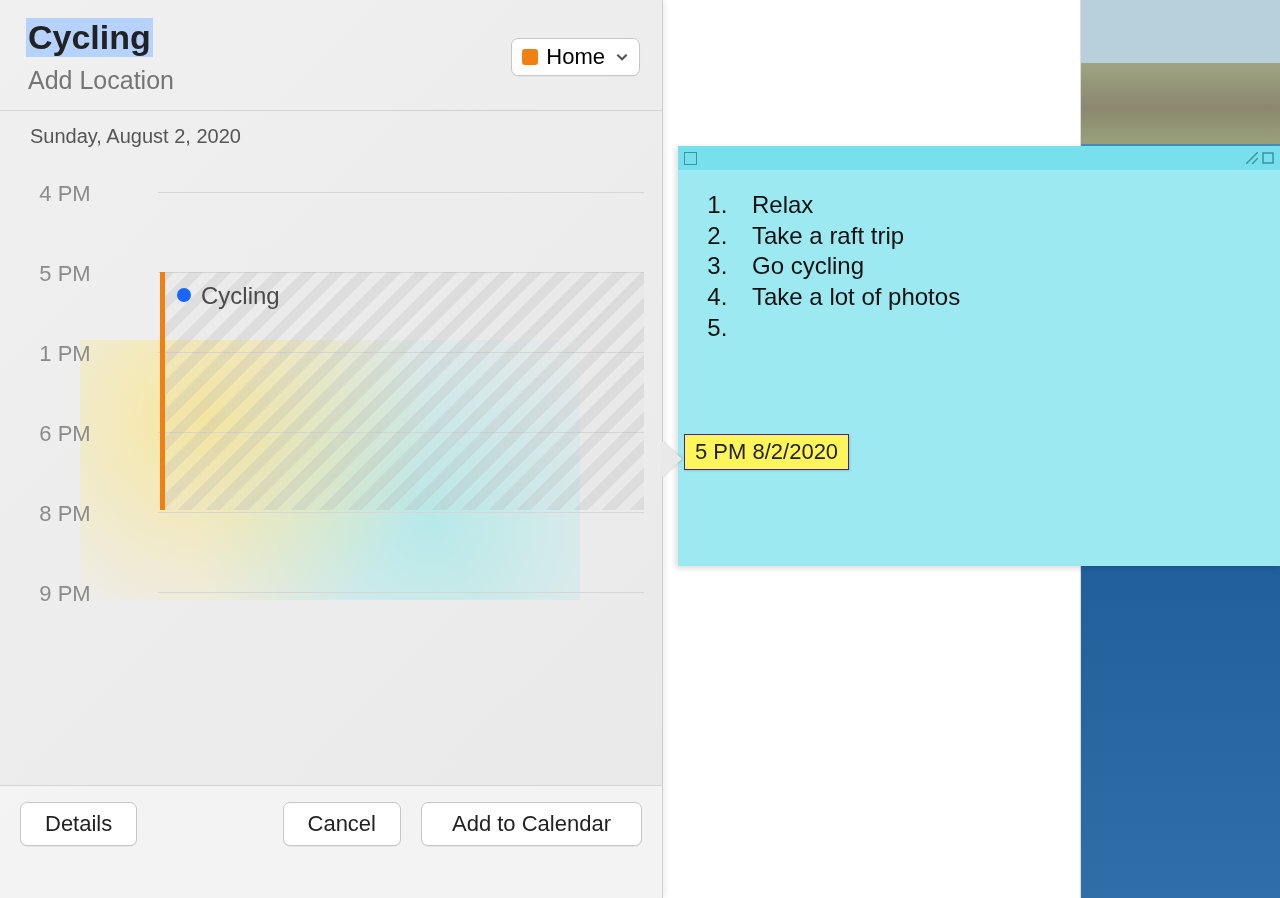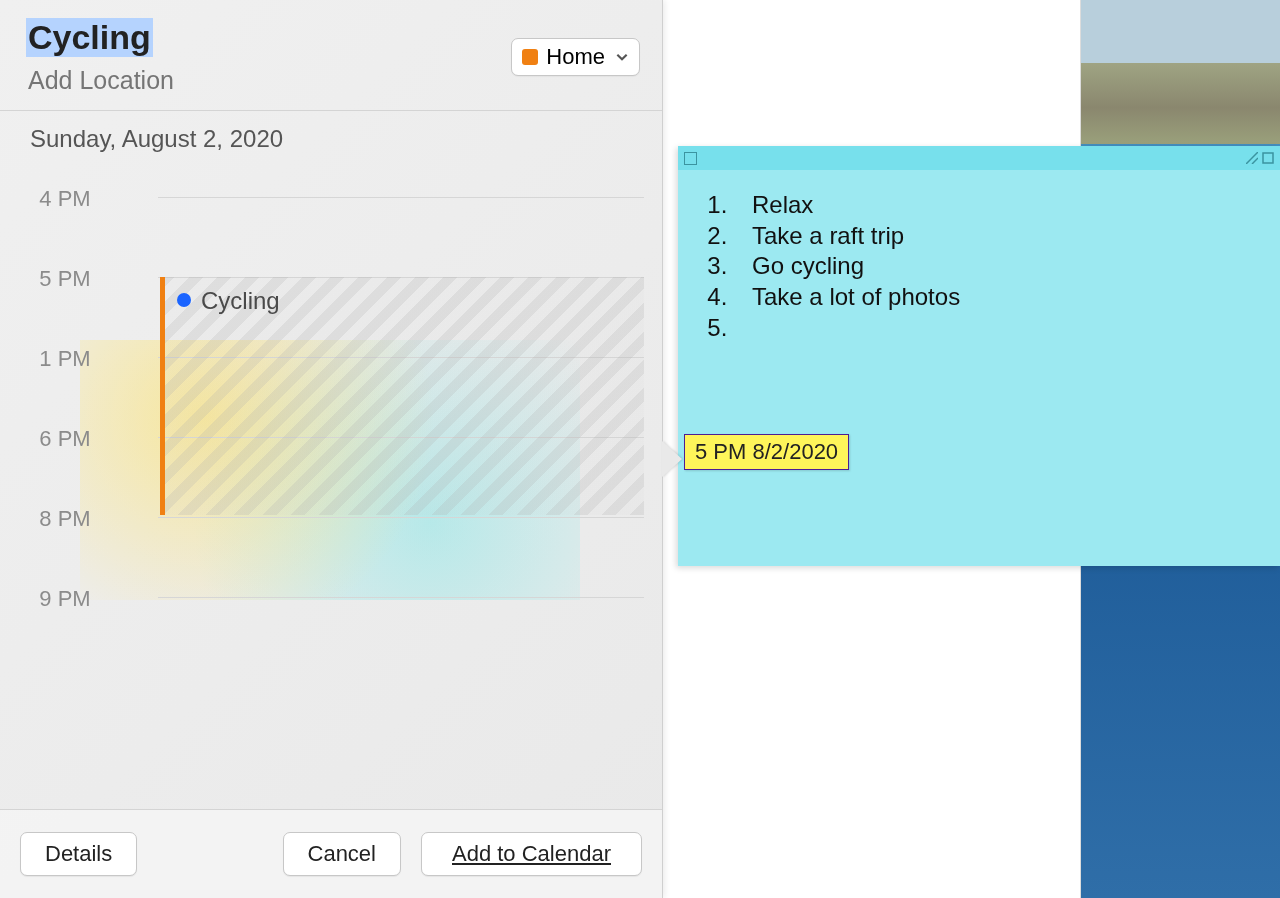--- a/index.html
+++ b/index.html
@@ -109,21 +109,21 @@
     width: 14px; height: 14px;
     margin-left: 2px;
   }
   .cal-divider {
     height: 1px;
     background: #d4d4d4;
     margin: 0;
   }
   .date-line {
     padding: 14px 0 4px 30px;
-    font-size: 24px;
+    font-size: 20px;
     color: #555;
     z-index: 2; position: relative;
   }
 
   
   .time-grid {
     flex: 1;
     position: relative;
     margin: 40px 18px 0 0;
     z-index: 1;
@@ -186,38 +186,38 @@
     border-left: 20px solid #e9e9e9;
     filter: drop-shadow(1px 0 1px rgba(0,0,0,0.15));
     z-index: 45;
   }
 
   
   .cal-footer {
     height: 80px;
     border-top: 1px solid #d4d4d4;
     display: flex;
-    align-items: center;
-    padding: 4px 20px;
+    align-items: flex-start;
+    padding: 16px 20px;
     gap: 120px;
     background: rgba(245,245,245,0.8);
     z-index: 2; position: relative;
   }
   .footer-right { margin-left: auto; display: flex; gap: 20px; }
   .mac-button {
     background: #fff;
     border: 1px solid var(--button-border);
     border-radius: 7px;
     font-size: 22px;
     padding: 8px 24px;
     cursor: pointer;
     box-shadow: 0 1px 1px rgba(0,0,0,0.06);
     color: #222;
   }
-  .mac-button.wide { padding: 8px 30px; text-decoration: underline; }
+  .mac-button.wide { padding: 8px 30px; }
 
   
   .stickies {
     position: absolute;
     left: 678px; top: 146px;
     width: 602px; height: 420px;
     background: var(--stickies-bg);
     box-shadow: -2px 2px 6px rgba(0,0,0,0.15);
     z-index: 30;
   }

